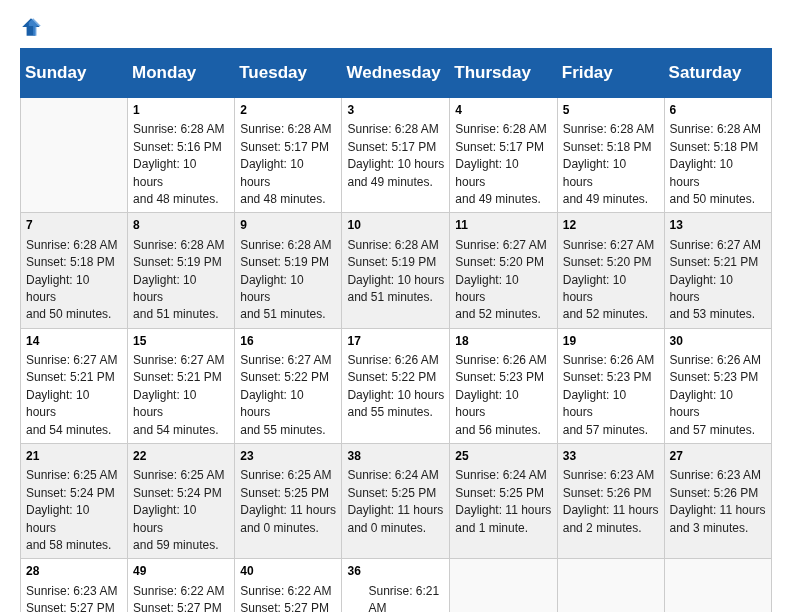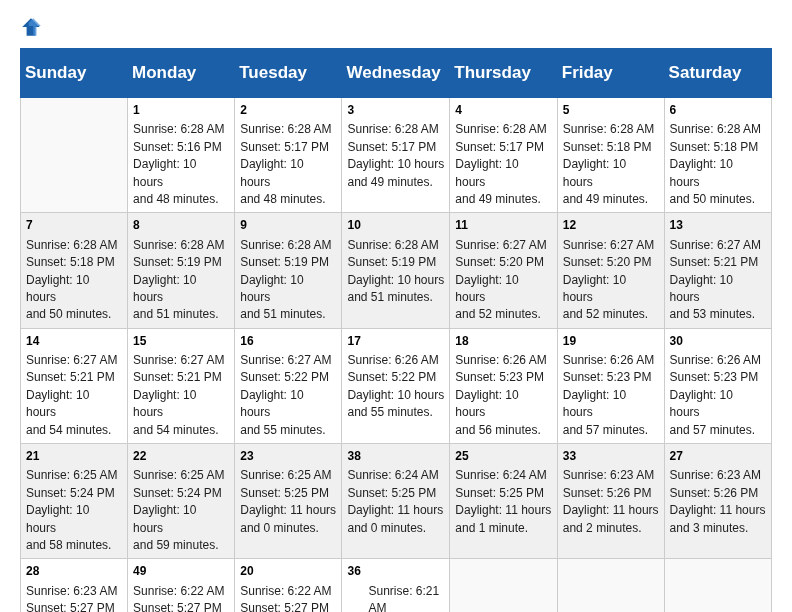--- a/index.html
+++ b/index.html
@@ -330,21 +330,21 @@
 and 4 minutes.</div>
         </td>
         <td>
           <span class="day-num">49</span>
           <div class="day-info" style="white-space: pre-line;">Sunrise: 6:22 AM
 Sunset: 5:27 PM
 Daylight: 11 hours
 and 4 minutes.</div>
         </td>
         <td>
-          <span class="day-num">20</span>
+          <span class="day-num">40</span>
           <div class="day-info" style="white-space: pre-line;">Sunrise: 6:22 AM
 Sunset: 5:27 PM
 Daylight: 11 hours
 and 5 minutes.</div>
         </td>
         <td>
           <span class="day-num">36</span>
           <div class="day-info" style="white-space: pre-line; margin-left: 21px;">Sunrise: 6:21 AM
 Sunset: 5:28 PM
 Daylight: 11 hours

